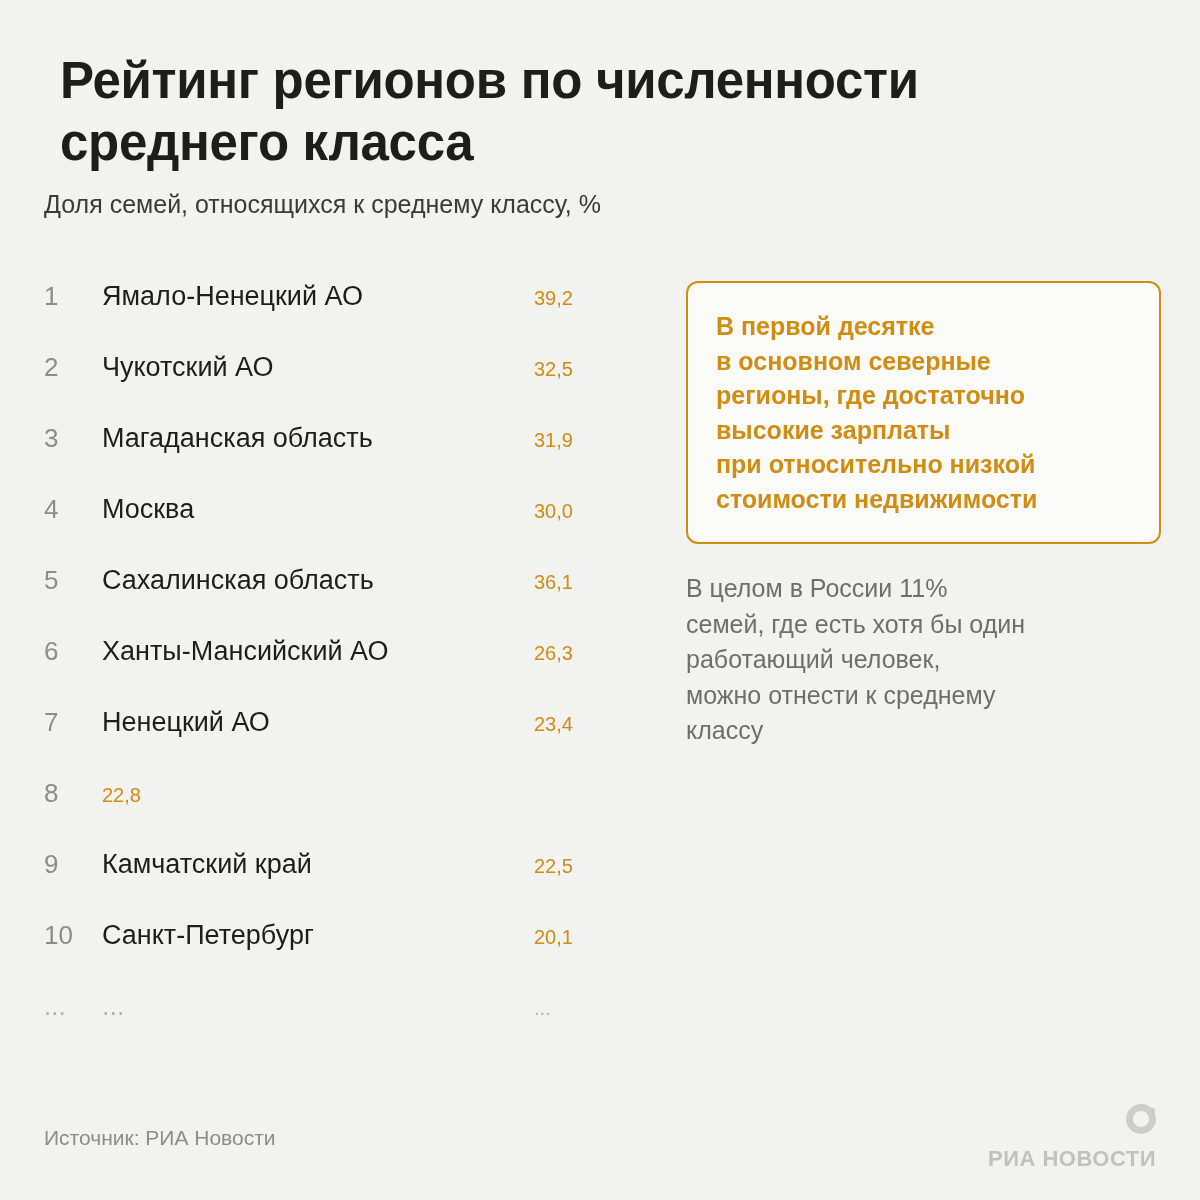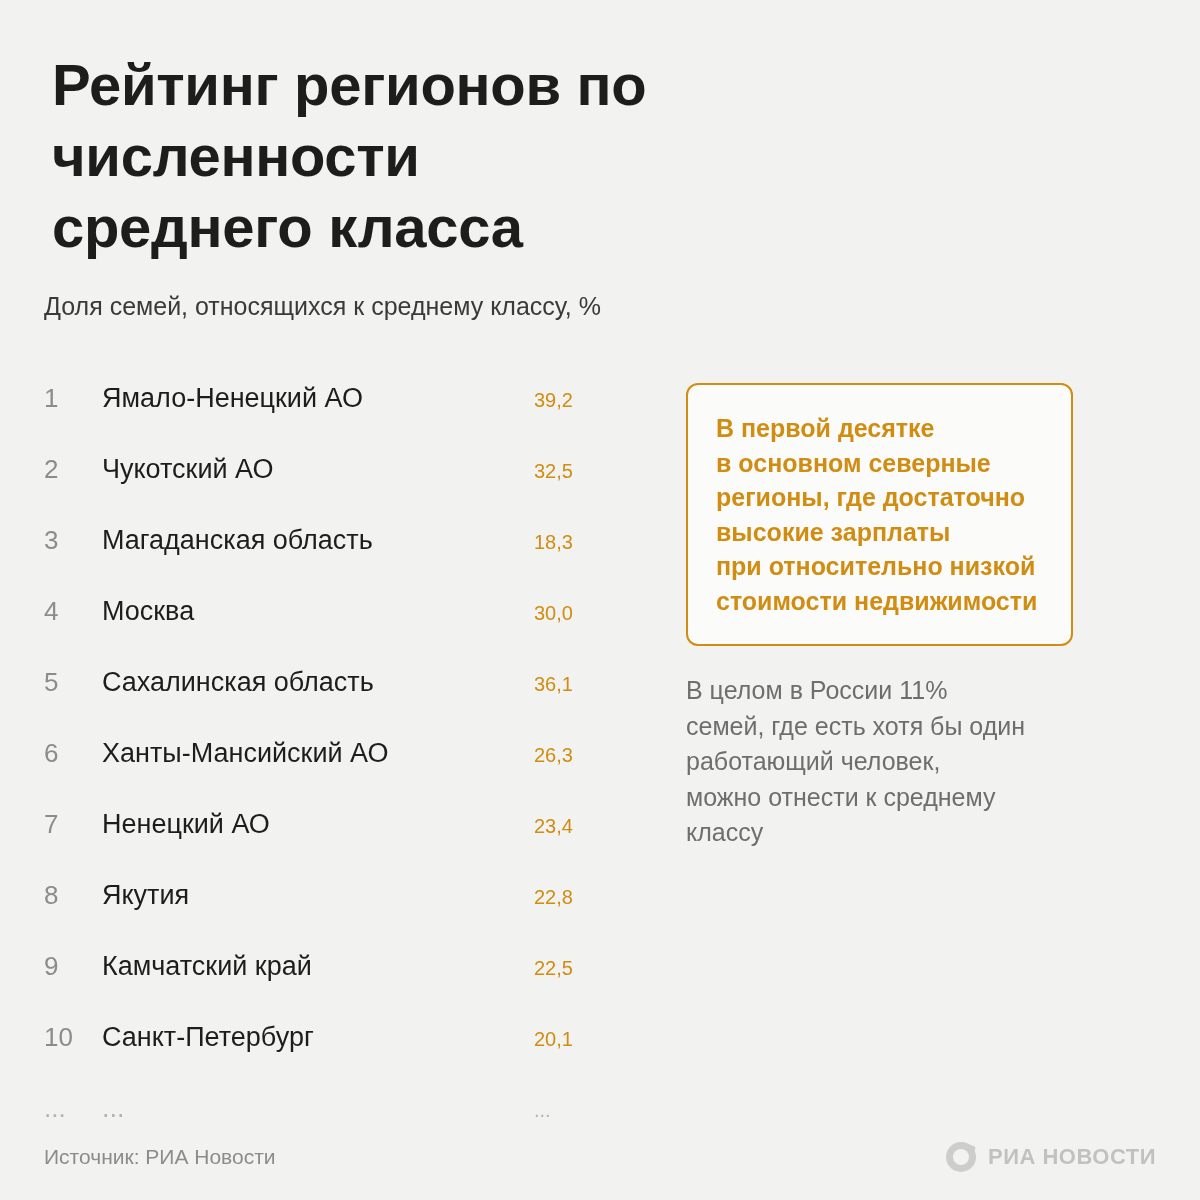--- a/index.html
+++ b/index.html
@@ -16,33 +16,33 @@
     position: relative;
   }
   .page {
     position: relative;
     width: 1200px;
     height: 1200px;
     box-sizing: border-box;
     padding: 44px 44px 0 44px;
   }
   .title {
-    font-size: 58px;
+    font-size: 51px;
     font-weight: bold;
     line-height: 1.22;
     letter-spacing: -0.3px;
     color: #1d1d1b;
-    margin: 6px 0 0 8px;
+    margin: 6px 0 0 16px;
     max-width: 950px;
     white-space: pre-line;
   }
   .subtitle {
     font-size: 25px;
     color: #3a3a38;
-    margin-top: 30px;
+    margin-top: 16px;
     font-weight: normal;
   }
   .content {
     display: flex;
     margin-top: 62px;
   }
   .rank-list {
     width: 600px;
     flex: 0 0 600px;
   }
@@ -83,21 +83,21 @@
     flex: 1 1 auto;
     padding-left: 42px;
     padding-top: 0px;
   }
   .callout {
     border: 2px solid #d18c12;
     border-radius: 12px;
     background: #fbfbfa;
     padding: 26px 26px 26px 28px;
     box-sizing: border-box;
-    width: 387px;
+    width: 475px;
   }
   .callout-text {
     color: #d18c12;
     font-size: 25px;
     font-weight: bold;
     line-height: 1.38;
     white-space: pre-line;
   }
   .note {
     margin-top: 27px;
@@ -115,23 +115,24 @@
     display: flex;
     align-items: center;
     justify-content: space-between;
   }
   .source {
     font-size: 21px;
     color: #8c8c8a;
   }
   .brand {
     display: flex;
-    align-items: center;
+    align-items: flex-end;
     gap: 12px;
     opacity: 0.55;
+    flex-direction: column;
   }
   .brand-mark {
     width: 30px;
     height: 30px;
     border-radius: 50%;
     background: #b0b0ad;
     position: relative;
   }
   .brand-mark::after {
     content: "";
@@ -182,21 +183,21 @@
 
       <div class="row">
         <div class="rank-num">2</div>
         <div class="region-name">Чукотский АО</div>
         <div class="value">32,5</div>
       </div>
 
       <div class="row">
         <div class="rank-num">3</div>
         <div class="region-name">Магаданская область</div>
-        <div class="value">18,3</div>
+        <div class="value">31,9</div>
       </div>
 
       <div class="row">
         <div class="rank-num">4</div>
         <div class="region-name">Москва</div>
         <div class="value">30,0</div>
       </div>
 
       <div class="row">
         <div class="rank-num">5</div>
@@ -211,21 +212,20 @@
       </div>
 
       <div class="row">
         <div class="rank-num">7</div>
         <div class="region-name">Ненецкий АО</div>
         <div class="value">23,4</div>
       </div>
 
       <div class="row">
         <div class="rank-num">8</div>
-        <div class="region-name">Якутия</div>
         <div class="value">22,8</div>
       </div>
 
       <div class="row">
         <div class="rank-num">9</div>
         <div class="region-name">Камчатский край</div>
         <div class="value">22,5</div>
       </div>
 
       <div class="row">

